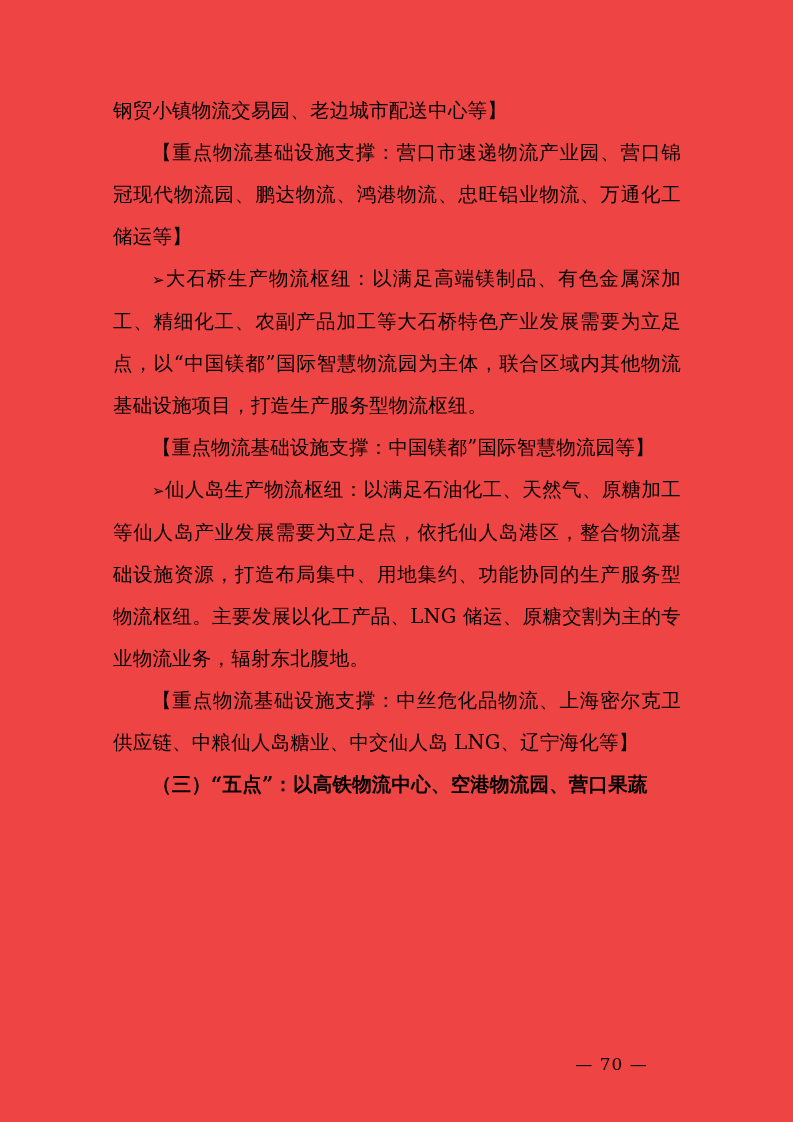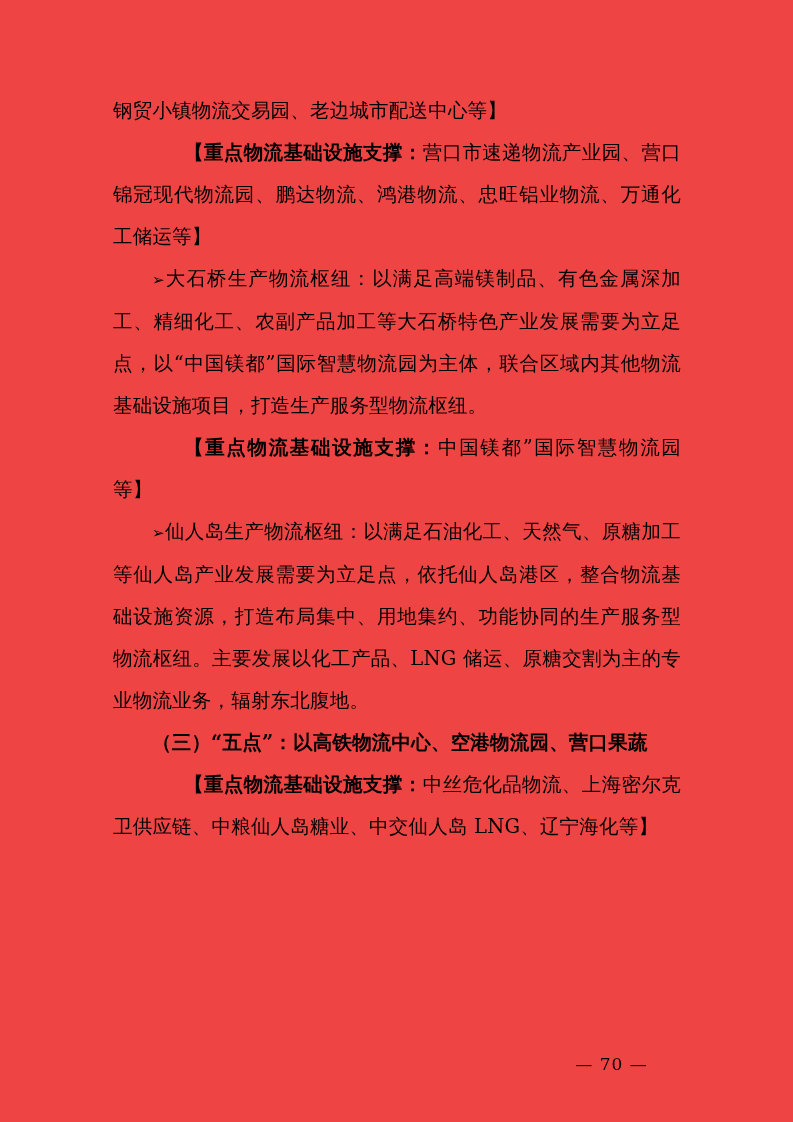--- a/index.html
+++ b/index.html
@@ -33,22 +33,21 @@
     margin: 0;
     letter-spacing: 0.2px;
   }
   .indent {
     text-indent: 39px;
   }
   .bold {
     font-weight: bold;
   }
   .heavy {
-    font-weight: bold;
-    margin-left: 32px;
+    font-weight: normal;
   }
   .marker {
     font-family: "DejaVu Sans", sans-serif;
     font-size: 15px;
   }
   .page-number {
     position: absolute;
     left: 0;
     right: 0;
     bottom: 48px;
@@ -80,24 +79,24 @@
     </p>
 
     <p class="para indent">
       <span class="heavy">【重点物流基础设施支撑：</span><span>中国镁都”国际智慧物流园等】</span>
     </p>
 
     <p class="para indent">
       <span class="marker">➢</span><span>仙人岛生产物流枢纽：以满足石油化工、天然气、原糖加工等仙人岛产业发展需要为立足点，依托仙人岛港区，整合物流基础设施资源，打造布局集中、用地集约、功能协同的生产服务型物流枢纽。主要发展以化工产品、LNG 储运、原糖交割为主的专业物流业务，辐射东北腹地。</span>
     </p>
 
-    <p class="para indent bold">（三）“五点”：以高铁物流中心、空港物流园、营口果蔬</p>
-
     <p class="para indent">
       <span class="heavy">【重点物流基础设施支撑：</span><span>中丝危化品物流、上海密尔克卫供应链、中粮仙人岛糖业、中交仙人岛 LNG、辽宁海化等】</span>
     </p>
+
+    <p class="para indent bold">（三）“五点”：以高铁物流中心、空港物流园、营口果蔬</p>
 
   </div>
 
   <div class="page-number">
     <span class="pn-inner">— 70 —</span>
   </div>
 </div>
 
 </body></html>

